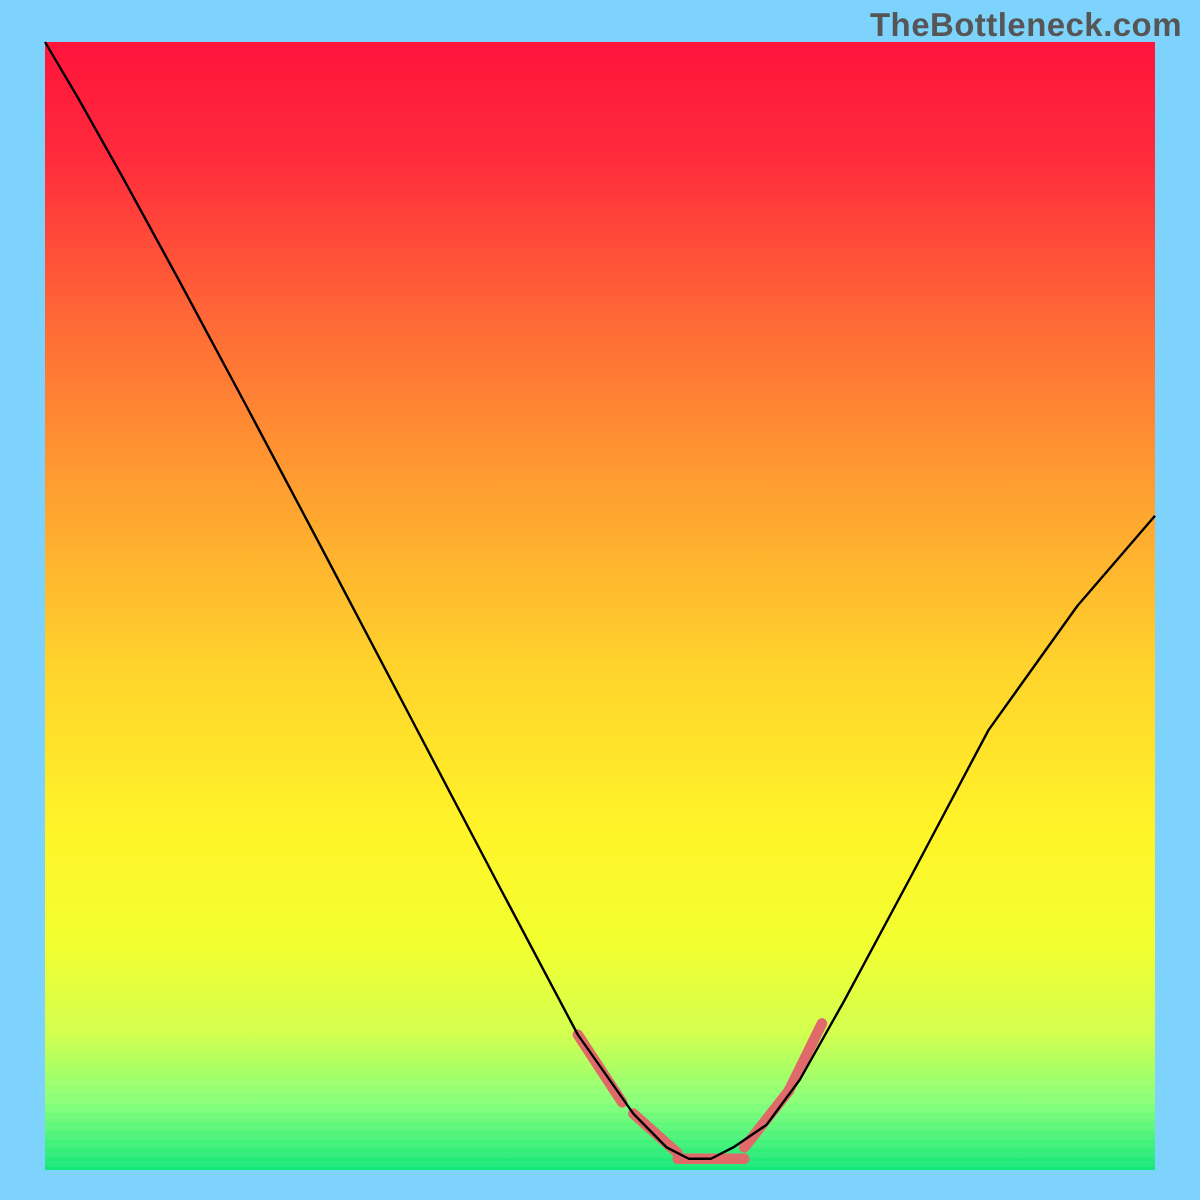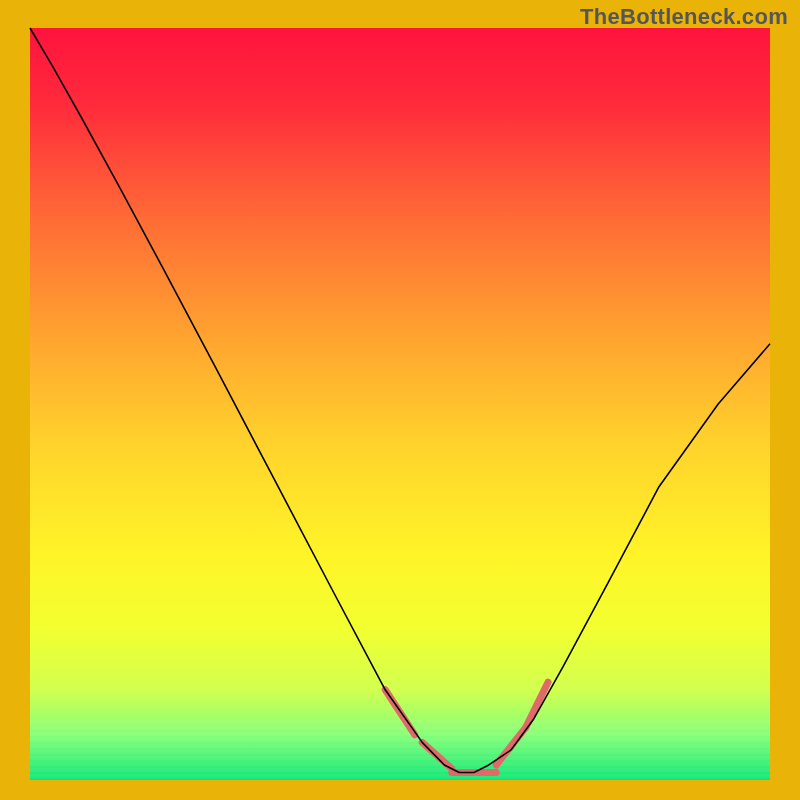--- a/index.html
+++ b/index.html
@@ -7,21 +7,21 @@
     padding: 0;
     width: 800px;
     height: 800px;
     background: #000;
     overflow: hidden;
   }
   .frame {
     position: relative;
     width: 800px;
     height: 800px;
-    background: #eab308;
+    background: #7dd3fc;
   }
   .watermark {
     position: absolute;
     top: 4px;
     right: 12px;
     font-family: Arial, Helvetica, sans-serif;
     font-size: 22px;
     font-weight: 600;
     color: #565656;
     letter-spacing: 0.3px;

